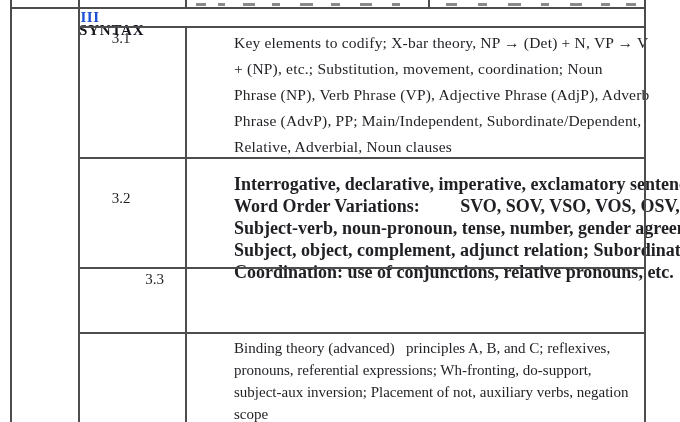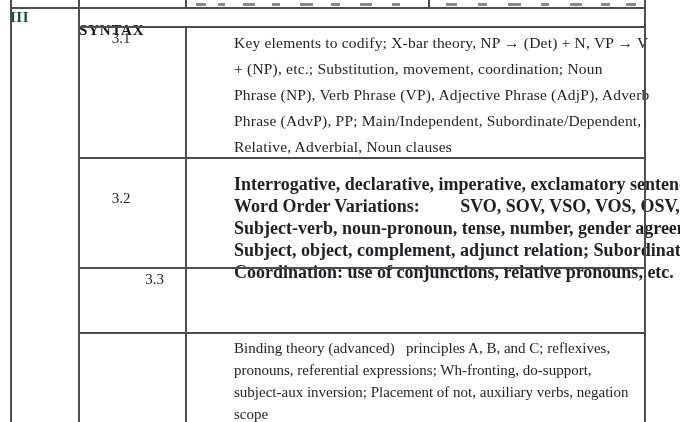--- a/index.html
+++ b/index.html
@@ -9,22 +9,22 @@
     height: 422px;
     background: #ffffff;
     overflow: hidden;
     font-family: "Liberation Serif", "DejaVu Serif", serif;
     color: #1f1f24;
   }
   .cell { position: absolute; z-index: 2; }
 
   .unit-cell {
     left: 10px; top: 9px; width: 68px; height: 20px;
-    font-weight: bold; font-size: 15px; text-align: left;
-    letter-spacing: 0.5px; color: #14532d;
+    font-weight: bold; font-size: 15px; text-align: center;
+    letter-spacing: 0.5px; color: #1d4ed8; padding-left: 46px;
   }
   .header-cell {
     left: 79px; top: 22px; width: 566px; height: 18px;
     font-weight: bold; font-size: 15px; line-height: 17px;
     letter-spacing: 0.8px; color: #14141c;
   }
 
   .num {
     left: 78px; width: 86px; height: 20px;
     font-size: 15px; text-align: center;

